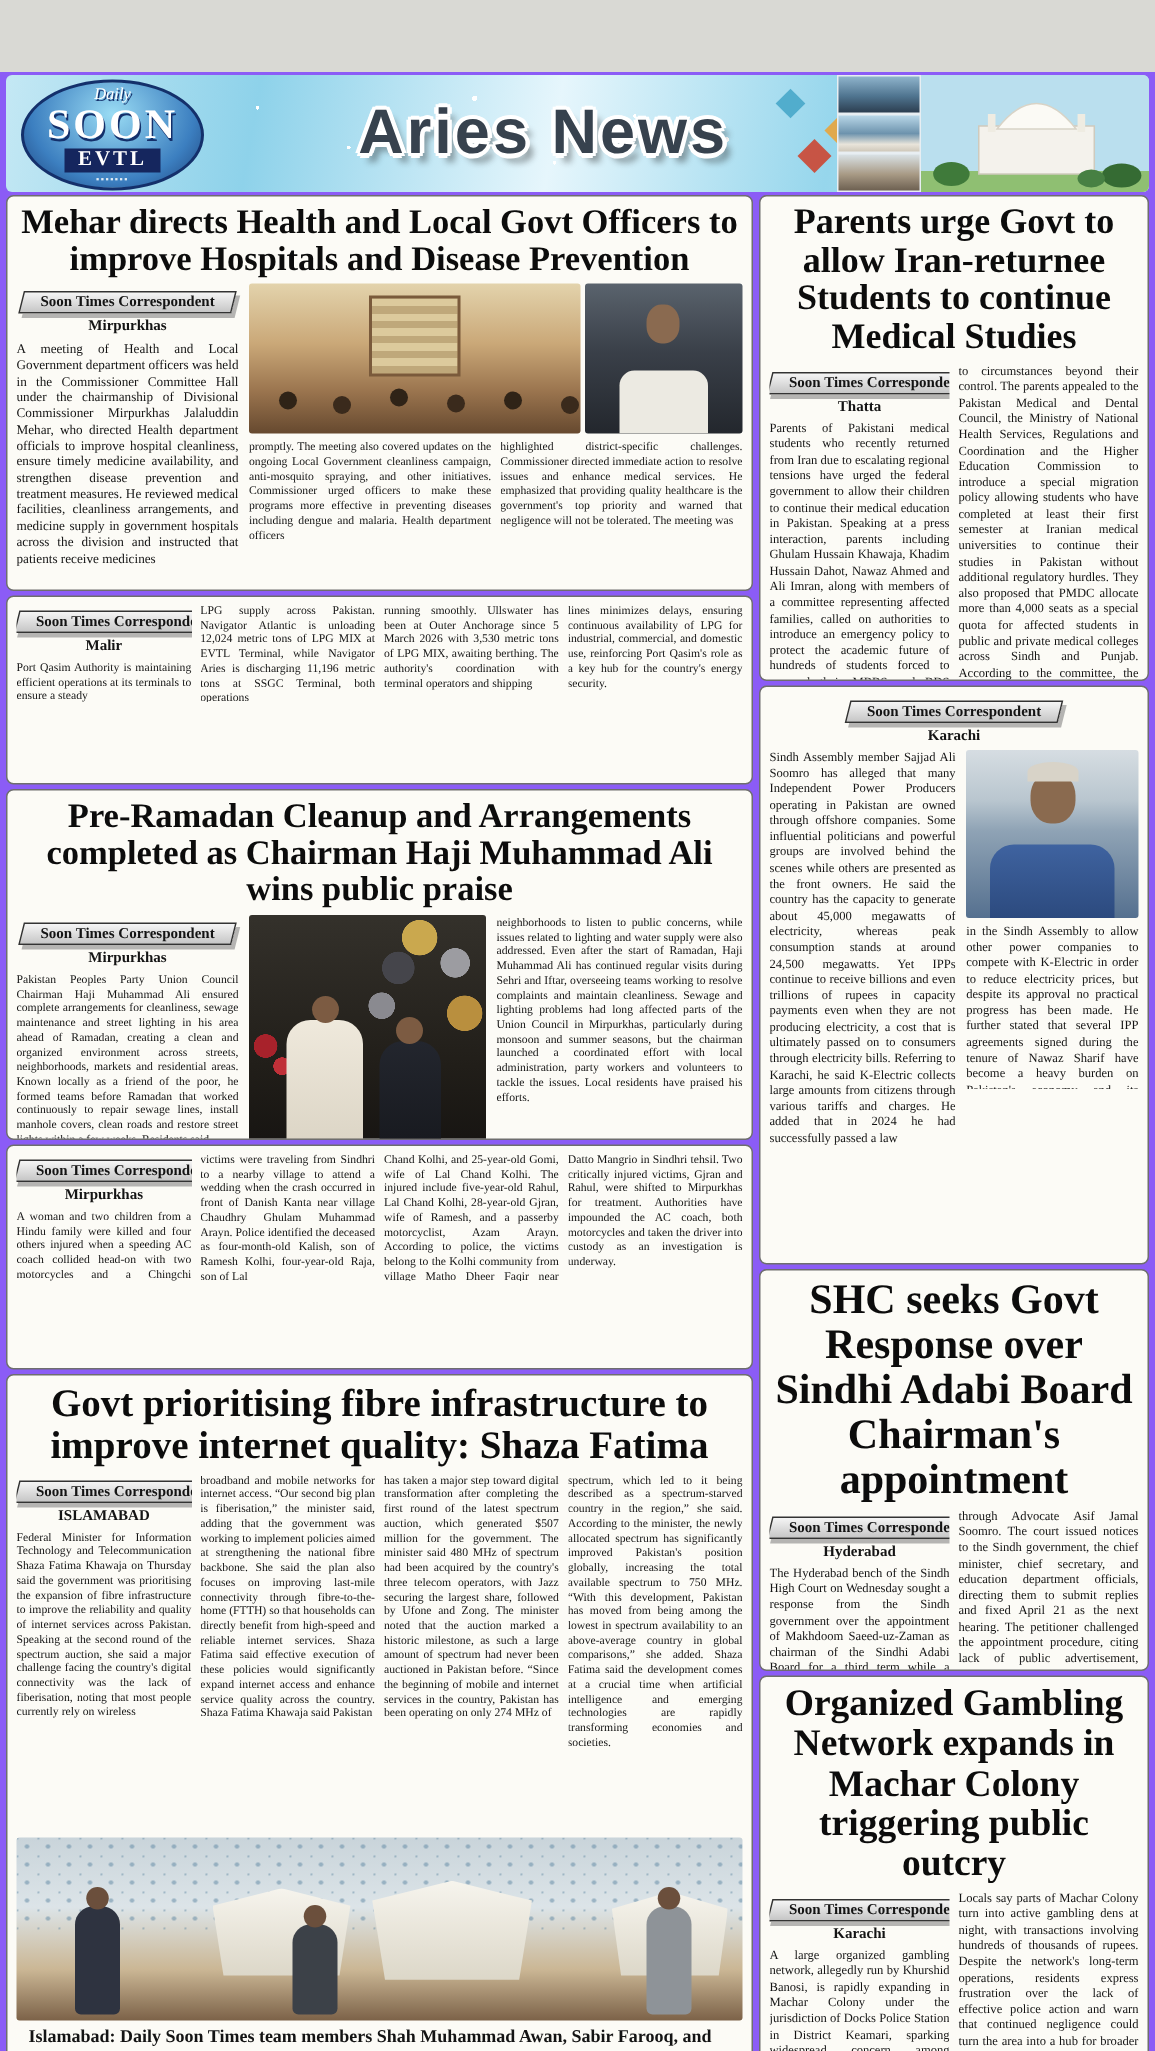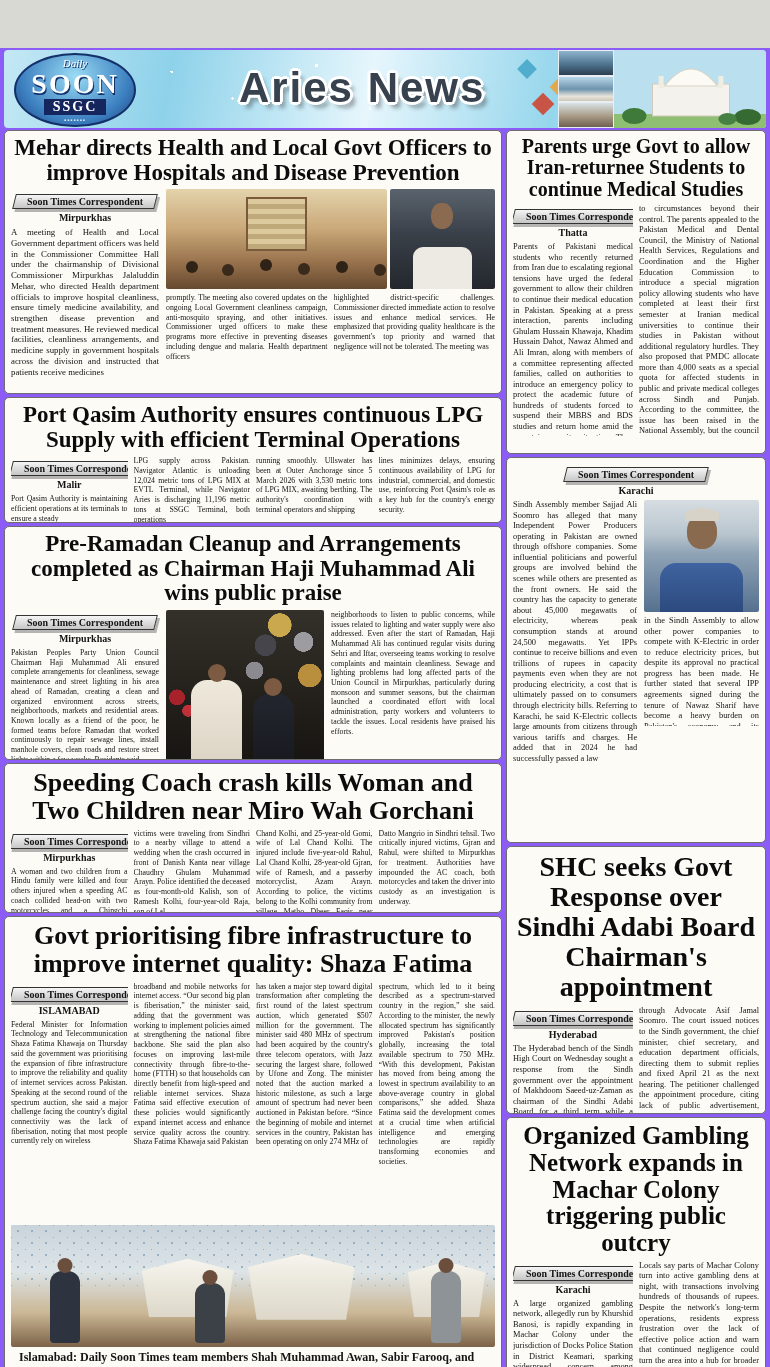--- a/index.html
+++ b/index.html
@@ -38,21 +38,21 @@
   .pt2{background:linear-gradient(180deg,#b9d7e8 0%,#6d93ad 50%,#e8e4da 80%,#cfc8ba 100%);}
   .pt3{background:linear-gradient(180deg,#d9e2e6 0%,#a89a85 55%,#6d6051 100%);}
   .monu{flex:1;}
   
   .content{display:flex;gap:4px;padding:0 4px;}
   .colL{width:498px;flex:none;}
   .colR{flex:1;min-width:0;}
   .art{border:1px solid #6e6e6e;border-radius:5px;background:#fcfbf6;margin-bottom:3px;
        padding:4px 6px;overflow:hidden;position:relative;box-sizing:border-box;}
   .hl{font-weight:bold;text-align:center;line-height:1.07;color:#0c0c0c;margin:1px 2px 4px;}
-  .hl23{font-size:23px;} .hl24{font-size:20px;} .hl26{font-size:26px;} .hl25{font-size:25px;} .hl22{font-size:28px;}
+  .hl23{font-size:23px;} .hl24{font-size:24px;} .hl26{font-size:26px;} .hl25{font-size:25px;} .hl22{font-size:28px;}
   .byl-wrap{text-align:center;margin:2px 0 2px;}
   .byl{display:inline-block;background:linear-gradient(180deg,#f5f5f5,#c6c6c6);border:1px solid #333;
        padding:1px 12px;font-size:10px;font-weight:bold;transform:skewX(-14deg);box-shadow:3px 3px 0 rgba(110,110,110,.5);}
   .byl span{display:inline-block;transform:skewX(14deg);white-space:nowrap;}
   .city{text-align:center;font-size:10px;font-weight:bold;margin:3px 0 4px;}
   .bd{text-align:justify;overflow:hidden;}
   .f78{font-size:7.8px;line-height:1.25;} .f84{font-size:8.4px;line-height:1.26;} .f88{font-size:8.8px;line-height:1.22;}
   .cols{display:flex;gap:6px;}
   .col{flex:1;min-width:0;overflow:hidden;}
   .cap-b{font-weight:bold;font-size:12px;text-align:left;line-height:1.25;margin-top:3px;}
@@ -101,21 +101,21 @@
 <div class="page">
 
   <div class="masthead">
     <div class="diamond d1"></div>
     <div class="diamond d2"></div>
     <div class="diamond d3"></div>
     <div class="diamond d4"></div>
     <div class="logo">
       <div class="daily">Daily</div>
       <div class="soon">SOON</div>
-      <div class="times">SSGC</div>
+      <div class="times">EVTL</div>
       <div class="urdu">▪▪▪▪▪▪▪</div>
     </div>
     <div class="cn-title">Aries News</div>
     <div class="strip">
       <div class="portraits">
         <div class="pt1"></div>
         <div class="pt2"></div>
         <div class="pt3"></div>
       </div>
       <svg class="monu" viewBox="0 0 150 78" preserveAspectRatio="none">
@@ -153,21 +153,20 @@
             </div>
             <div class="cols" style="height:100px">
               <div class="col bd f78">promptly. The meeting also covered updates on the ongoing Local Government cleanliness campaign, anti-mosquito spraying, and other initiatives. Commissioner urged officers to make these programs more effective in preventing diseases including dengue and malaria. Health department officers</div>
               <div class="col bd f78">highlighted district-specific challenges. Commissioner directed immediate action to resolve issues and enhance medical services. He emphasized that providing quality healthcare is the government's top priority and warned that negligence will not be tolerated. The meeting was</div>
             </div>
           </div>
         </div>
       </div>
 
       <div class="art" style="height:126px">
-        <div class="hl hl23">Port Qasim Authority ensures continuous LPG Supply with efficient Terminal Operations</div>
         <div class="cols" style="height:66px">
           <div class="col">
             <div class="byl-wrap"><div class="byl"><span>Soon Times Correspondent</span></div></div>
             <div class="city">Malir</div>
             <div class="bd f78">Port Qasim Authority is maintaining efficient operations at its terminals to ensure a steady</div>
           </div>
           <div class="col bd f78">LPG supply across Pakistan. Navigator Atlantic is unloading 12,024 metric tons of LPG MIX at EVTL Terminal, while Navigator Aries is discharging 11,196 metric tons at SSGC Terminal, both operations</div>
           <div class="col bd f78">running smoothly. Ullswater has been at Outer Anchorage since 5 March 2026 with 3,530 metric tons of LPG MIX, awaiting berthing. The authority's coordination with terminal operators and shipping</div>
           <div class="col bd f78">lines minimizes delays, ensuring continuous availability of LPG for industrial, commercial, and domestic use, reinforcing Port Qasim's role as a key hub for the country's energy security.</div>
         </div>
@@ -186,21 +185,20 @@
               <div class="fg fg1"></div>
               <div class="fg fg2"></div>
             </div>
 
           </div>
           <div style="flex:1;min-width:0;" class="bd f78">neighborhoods to listen to public concerns, while issues related to lighting and water supply were also addressed. Even after the start of Ramadan, Haji Muhammad Ali has continued regular visits during Sehri and Iftar, overseeing teams working to resolve complaints and maintain cleanliness. Sewage and lighting problems had long affected parts of the Union Council in Mirpurkhas, particularly during monsoon and summer seasons, but the chairman launched a coordinated effort with local administration, party workers and volunteers to tackle the issues. Local residents have praised his efforts.</div>
         </div>
       </div>
 
       <div class="art" style="height:150px">
-        <div class="hl hl26">Speeding Coach crash kills Woman and Two Children near Miro Wah Gorchani</div>
         <div class="cols" style="height:86px">
           <div class="col">
             <div class="byl-wrap"><div class="byl"><span>Soon Times Correspondent</span></div></div>
             <div class="city">Mirpurkhas</div>
             <div class="bd f78">A woman and two children from a Hindu family were killed and four others injured when a speeding AC coach collided head-on with two motorcycles and a Chingchi rickshaw near Miro Wah Gorchani. The</div>
           </div>
           <div class="col bd f78">victims were traveling from Sindhri to a nearby village to attend a wedding when the crash occurred in front of Danish Kanta near village Chaudhry Ghulam Muhammad Arayn. Police identified the deceased as four-month-old Kalish, son of Ramesh Kolhi, four-year-old Raja, son of Lal</div>
           <div class="col bd f78">Chand Kolhi, and 25-year-old Gomi, wife of Lal Chand Kolhi. The injured include five-year-old Rahul, Lal Chand Kolhi, 28-year-old Gjran, wife of Ramesh, and a passerby motorcyclist, Azam Arayn. According to police, the victims belong to the Kolhi community from village Matho Dheer Faqir near Allah</div>
           <div class="col bd f78">Datto Mangrio in Sindhri tehsil. Two critically injured victims, Gjran and Rahul, were shifted to Mirpurkhas for treatment. Authorities have impounded the AC coach, both motorcycles and taken the driver into custody as an investigation is underway.</div>
         </div>

